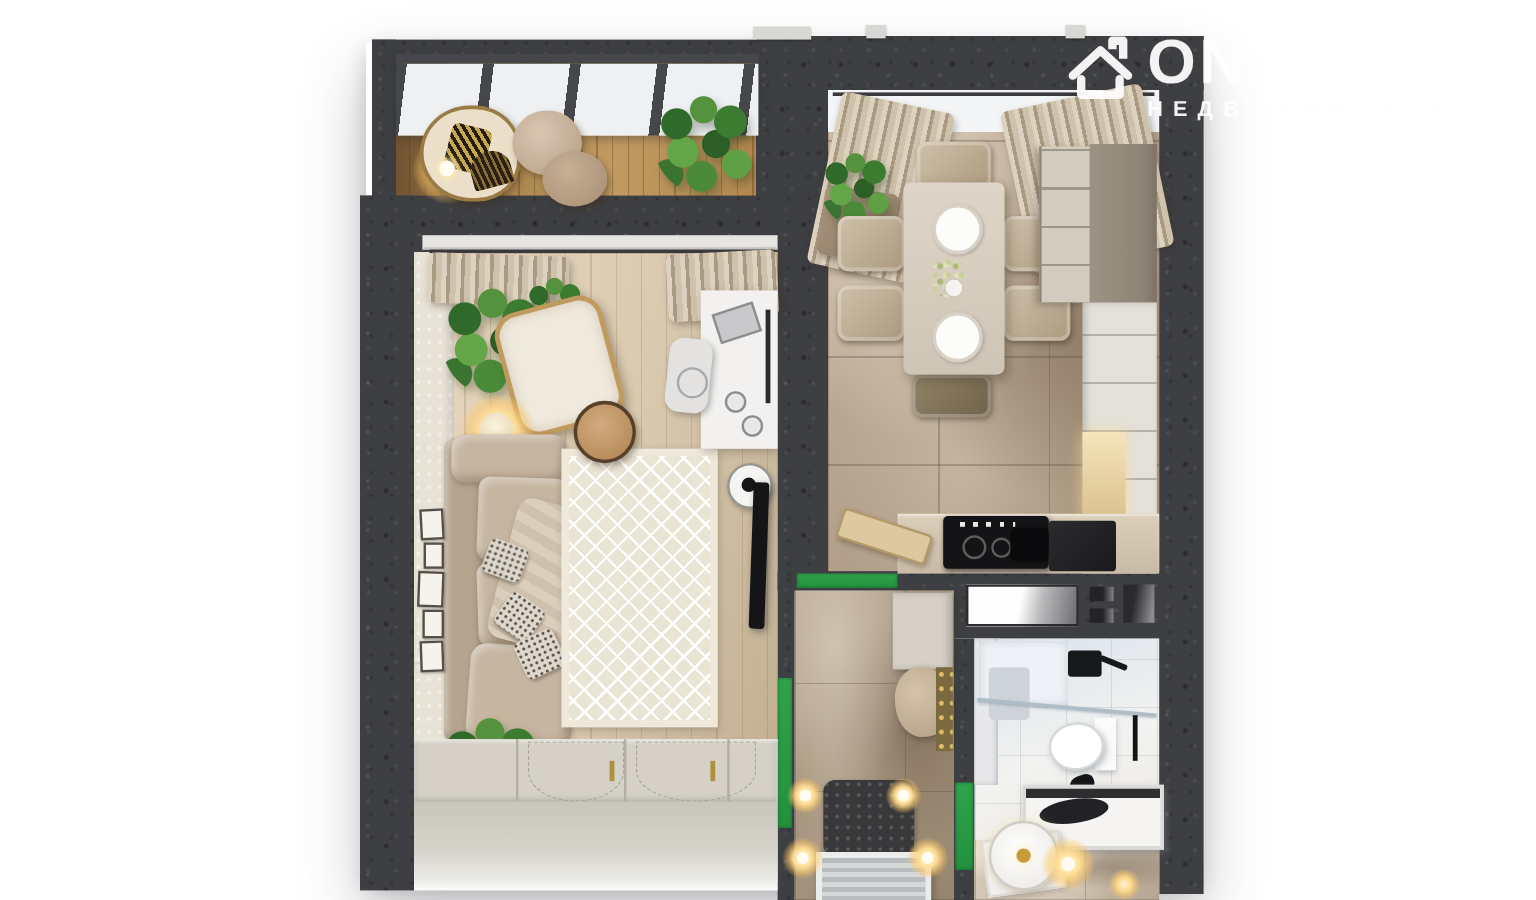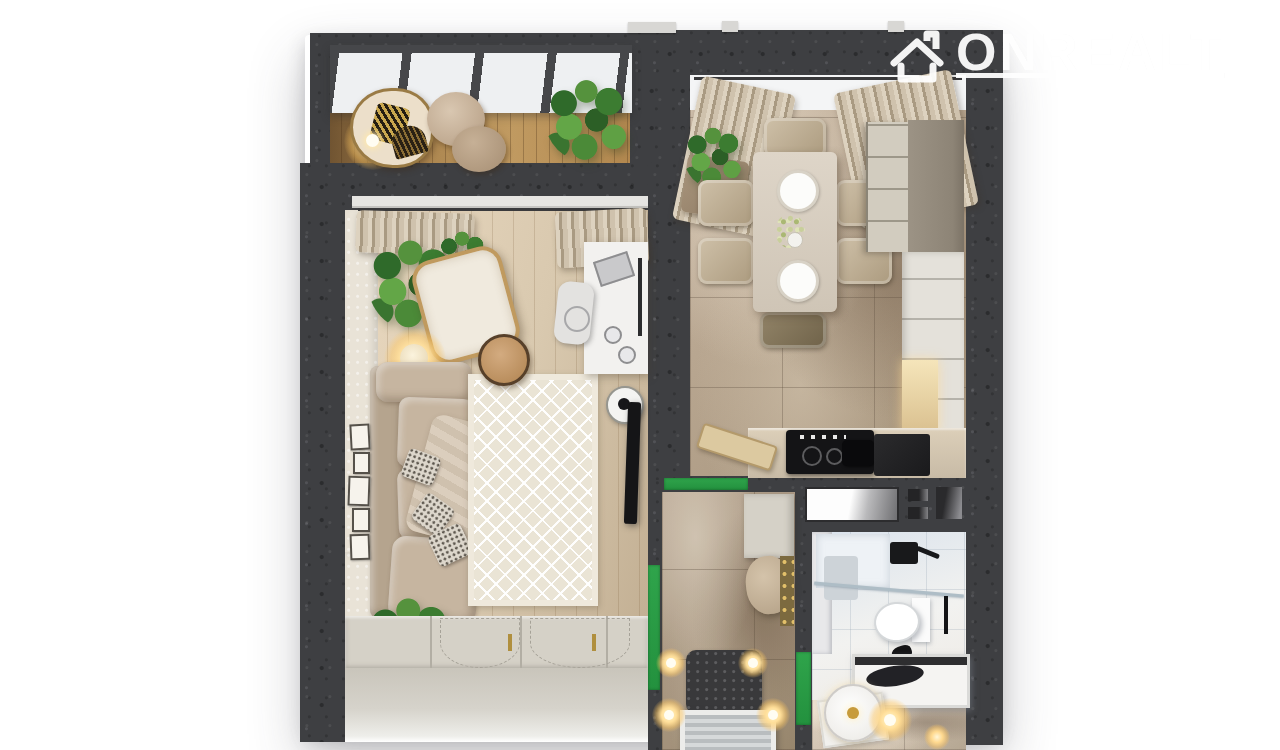--- a/index.html
+++ b/index.html
@@ -59,21 +59,21 @@
   .dotpillow{position:absolute;border-radius:6px;background:
      radial-gradient(circle, #5d574e 1px, transparent 1.6px), #ddd7cc;background-size:5px 5px;box-shadow:1px 2px 3px rgba(60,50,40,.4);}
   .whitebox{position:absolute;background:#f2f1ef;box-shadow:2px 3px 8px rgba(70,60,50,.35);}
   .glow{position:absolute;border-radius:50%;background:radial-gradient(circle,#fff6d8 0%,var(--glow,#ffd98f) 30%,rgba(255,200,100,.45) 55%,transparent 72%);}
   .glowcore{position:absolute;border-radius:50%;background:#fffdf2;box-shadow:0 0 6px 2px #ffe9ad;}
   .frame{position:absolute;background:#f6f3ec;border:2px solid #55514a;box-shadow:1px 1px 2px rgba(0,0,0,.3);}
   .niche{position:absolute;}
   .chair{position:absolute;border-radius:9px;background:linear-gradient(135deg,#cfc1a9,#ab9a7e);box-shadow:inset 0 0 0 3px rgba(255,255,255,.25), 1px 2px 4px rgba(60,50,35,.45);}
   
   .brand{position:absolute;left:888px;top:24px;display:flex;align-items:flex-start;gap:10px;color:var(--watermark,#fff);opacity:.94;}
-  .brand-text{display:flex;flex-direction:column;text-decoration:underline;}
+  .brand-text{display:flex;flex-direction:column;}
   .brand-name{font-size:52px;font-weight:800;letter-spacing:3px;line-height:56px;text-shadow:0 0 1px rgba(0,0,0,.05);}
   .brand-tagline{font-size:18px;font-weight:700;letter-spacing:8.5px;margin-top:1px;text-shadow:0 0 1px rgba(0,0,0,.05);}
 </style>
 </head>
 <body>
 
 <div id="stage">
 
   <div class="backdrop" style="left:305px;top:35px;width:695px;height:700px;"></div>
 
@@ -254,16 +254,17 @@
   <div class="brand">
     <span style="display:inline-block;margin-top:4px;">
       <svg width="58" height="58" viewBox="0 0 58 58" fill="none">
         <path d="M6 35 L29 14 L52 35" stroke="currentColor" stroke-width="7" stroke-linecap="round" stroke-linejoin="round"></path>
         <path d="M39 13 v-7 h9 v15" stroke="currentColor" stroke-width="7" stroke-linejoin="round"></path>
         <path d="M13 38 v13 h32 v-13" stroke="currentColor" stroke-width="7" stroke-linecap="round" stroke-linejoin="round"></path>
       </svg>
     </span>
     <span class="brand-text">
       <span class="brand-name">ONREALT</span>
+      <span class="brand-tagline">НЕДВИЖИМОСТЬ</span>
     </span>
   </div>
 
 </div>
 
 </body></html>

